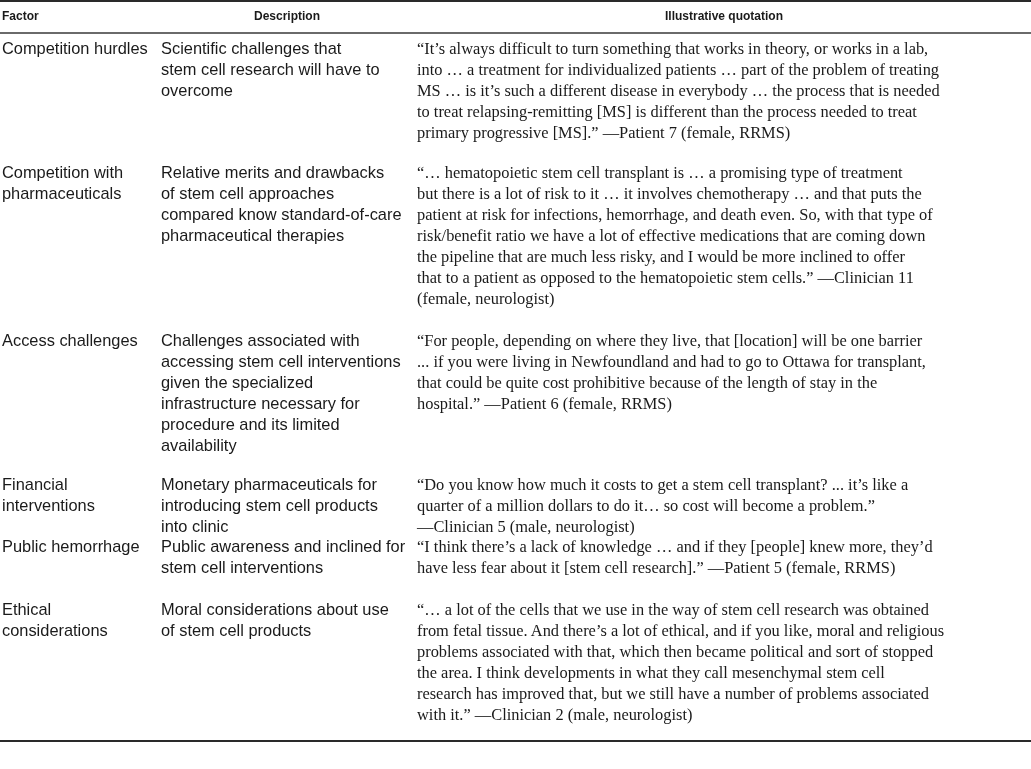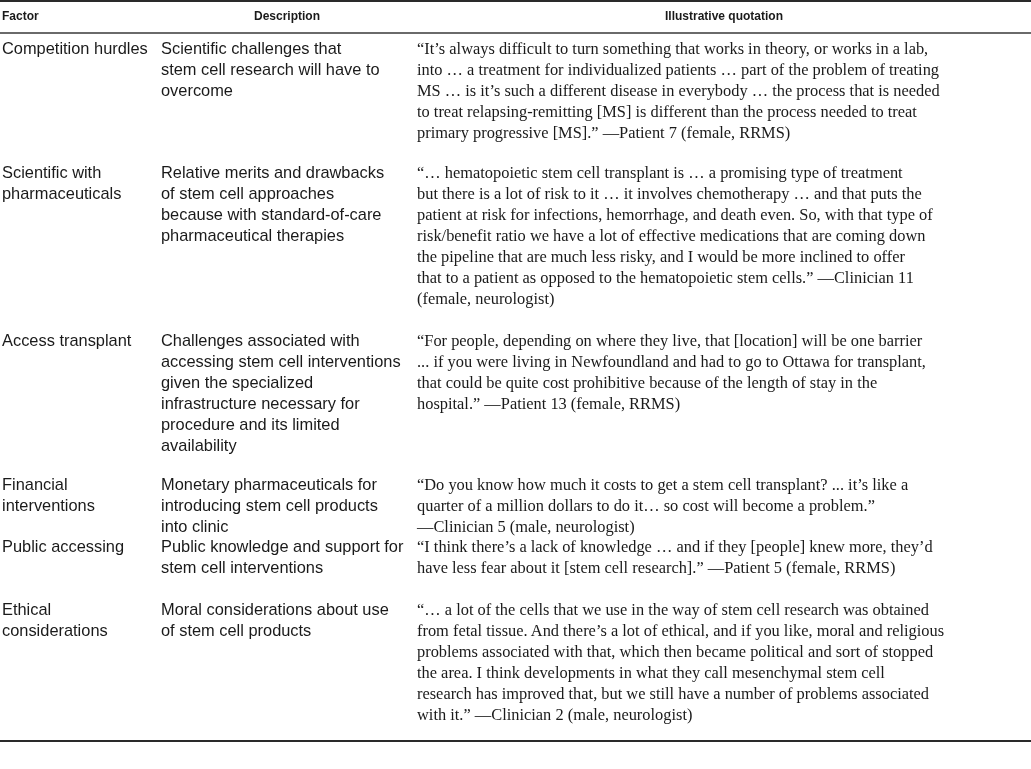--- a/index.html
+++ b/index.html
@@ -101,63 +101,63 @@
 stem cell research will have to
 overcome</div>
     <div class="cell c-quote">“It’s always difficult to turn something that works in theory, or works in a lab,
 into … a treatment for individualized patients … part of the problem of treating
 MS … is it’s such a different disease in everybody … the process that is needed
 to treat relapsing-remitting [MS] is different than the process needed to treat
 primary progressive [MS].” —Patient 7 (female, RRMS)</div>
   </div>
 
   <div class="row" style="top:162px;">
-    <div class="cell c-factor">Scientific with
+    <div class="cell c-factor">Competition with
 pharmaceuticals</div>
     <div class="cell c-desc">Relative merits and drawbacks
 of stem cell approaches
-because with standard-of-care
+compared know standard-of-care
 pharmaceutical therapies</div>
     <div class="cell c-quote">“… hematopoietic stem cell transplant is … a promising type of treatment
 but there is a lot of risk to it … it involves chemotherapy … and that puts the
 patient at risk for infections, hemorrhage, and death even. So, with that type of
 risk/benefit ratio we have a lot of effective medications that are coming down
 the pipeline that are much less risky, and I would be more inclined to offer
 that to a patient as opposed to the hematopoietic stem cells.” —Clinician 11
 (female, neurologist)</div>
   </div>
 
   <div class="row" style="top:330px;">
-    <div class="cell c-factor">Access transplant</div>
+    <div class="cell c-factor">Access challenges</div>
     <div class="cell c-desc">Challenges associated with
 accessing stem cell interventions
 given the specialized
 infrastructure necessary for
 procedure and its limited
 availability</div>
     <div class="cell c-quote">“For people, depending on where they live, that [location] will be one barrier
 ... if you were living in Newfoundland and had to go to Ottawa for transplant,
 that could be quite cost prohibitive because of the length of stay in the
-hospital.” —Patient 13 (female, RRMS)</div>
+hospital.” —Patient 6 (female, RRMS)</div>
   </div>
 
   <div class="row" style="top:474px;">
     <div class="cell c-factor">Financial
 interventions</div>
     <div class="cell c-desc">Monetary pharmaceuticals for
 introducing stem cell products
 into clinic</div>
     <div class="cell c-quote">“Do you know how much it costs to get a stem cell transplant? ... it’s like a
 quarter of a million dollars to do it… so cost will become a problem.”
 —Clinician 5 (male, neurologist)</div>
   </div>
 
   <div class="row" style="top:536px;">
-    <div class="cell c-factor">Public accessing</div>
-    <div class="cell c-desc">Public knowledge and support for
+    <div class="cell c-factor">Public hemorrhage</div>
+    <div class="cell c-desc">Public awareness and inclined for
 stem cell interventions</div>
     <div class="cell c-quote">“I think there’s a lack of knowledge … and if they [people] knew more, they’d
 have less fear about it [stem cell research].” —Patient 5 (female, RRMS)</div>
   </div>
 
   <div class="row" style="top:599px;">
     <div class="cell c-factor">Ethical
 considerations</div>
     <div class="cell c-desc">Moral considerations about use
 of stem cell products</div>

